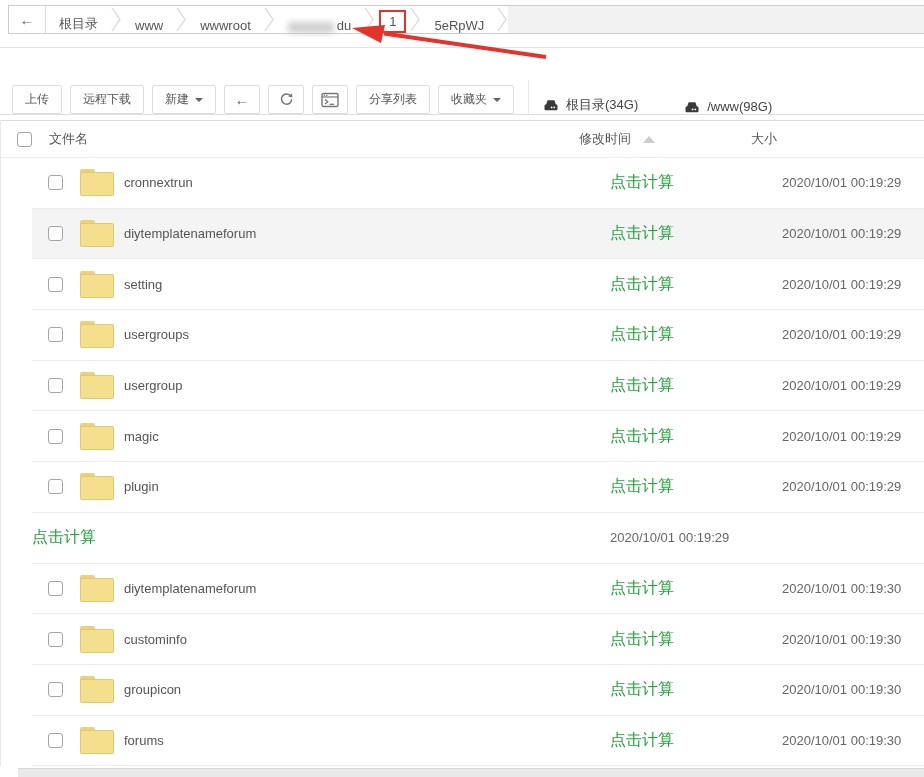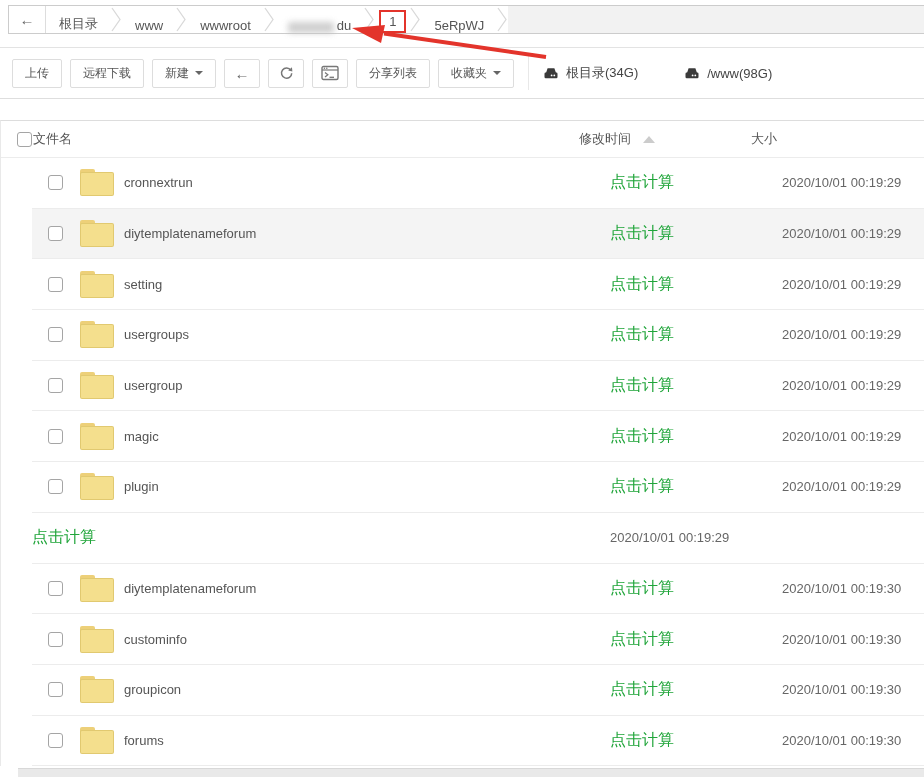--- a/index.html
+++ b/index.html
@@ -19,23 +19,23 @@
   .blur-blob { display:inline-block; width:46px; height:11px; margin-right:3px;
                background:#bfbfbf; border-radius:2px; filter:blur(3px); opacity:.75; }
   .red-annotation-box { display:inline-block; border:2px solid #e3342b; padding:0 8px;
                         line-height:19px; color:#555; }
 
   
   .arrow-overlay { position:absolute; left:0; top:0; width:924px; height:90px;
                    pointer-events:none; z-index:50; }
 
   
-  .toolbar { position:absolute; top:47px; left:0; right:0; height:52px;
+  .toolbar { position:absolute; top:47px; left:0; right:0; height:68px;
              border-top:1px solid #e3e3e3; border-bottom:1px solid #dedede;
-             background:#fff; display:flex; align-items:center; padding-left:12px; }
+             background:#fff; display:flex; align-items:flex-end; padding-left:12px; }
   .tbtn { height:29px; background:#fff; border:1px solid #ddd; border-radius:2px;
           color:#555; font-size:12px; display:inline-flex; align-items:center;
           padding:0 12px; margin-right:8px; cursor:pointer; }
   .tbtn.iconbtn { width:36px; justify-content:center; padding:0; }
   .caret { display:inline-block; width:0; height:0; margin-left:6px;
            border-left:4px solid transparent; border-right:4px solid transparent;
            border-top:4px solid #666; }
   .tool-divider { width:1px; height:34px; background:#e8e8e8; margin:0 14px 0 6px; }
   .disk-item { display:inline-flex; align-items:center; gap:7px; font-size:13px;
                color:#444; margin-right:46px; cursor:pointer; }
@@ -44,21 +44,21 @@
   .filetable { position:absolute; top:120px; left:0; right:0;
                border-top:1px solid #ddd; border-left:1px solid #e9e9e9; background:#fff; }
   .trow { display:grid; grid-template-columns:578px 172px 1fr; align-items:center; }
   .thead { height:37px; border-bottom:1px solid #ececec; font-size:13px; color:#555; }
   .thead .cell-name { display:flex; align-items:center; }
   .cell-name { padding-left:16px; display:flex; align-items:center; }
   .frow { height:50.7px; border-bottom:1px solid #ececec; font-size:13px; color:#555; cursor:pointer;margin-left:31px; }
   .frow.hover { background:#f4f4f4; }
   .checkbox { width:15px; height:15px; border:1px solid #a5a5a5; border-radius:3px;
               background:#fff; flex:0 0 auto; cursor:pointer; }
-  .thead .head-label { margin-left:1px; }
+  .thead .head-label { margin-left:17px; }
   .folder-icon { position:relative; width:34px; height:27px; margin-left:17px; flex:0 0 auto; }
   .folder-icon .tab { position:absolute; top:0; left:0; width:15px; height:8px;
                       background:#edd079; border-radius:2px 2px 0 0; }
   .folder-icon .body { position:absolute; top:3px; left:0; right:0; height:24px;
                        background:#f4df8d; border:1px solid rgba(190,160,60,.35); border-radius:2px; }
   .fname { margin-left:10px; color:#555; }
   .size-link { color:#20a53a; font-size:16px; cursor:pointer; }
   .mtime { color:#666; font-size:13px; }
   .sort-asc { display:inline-block; width:0; height:0; margin-left:8px;
               border-left:6px solid transparent; border-right:6px solid transparent;

